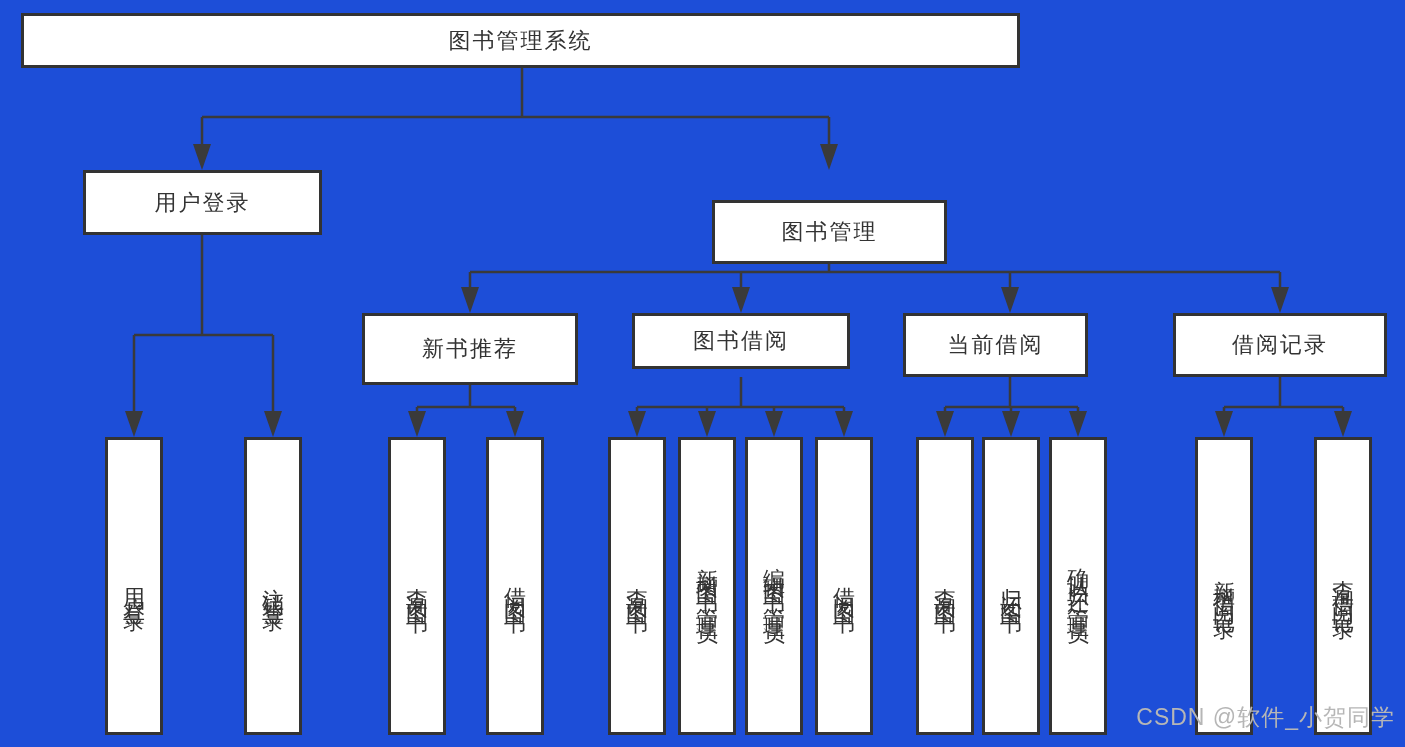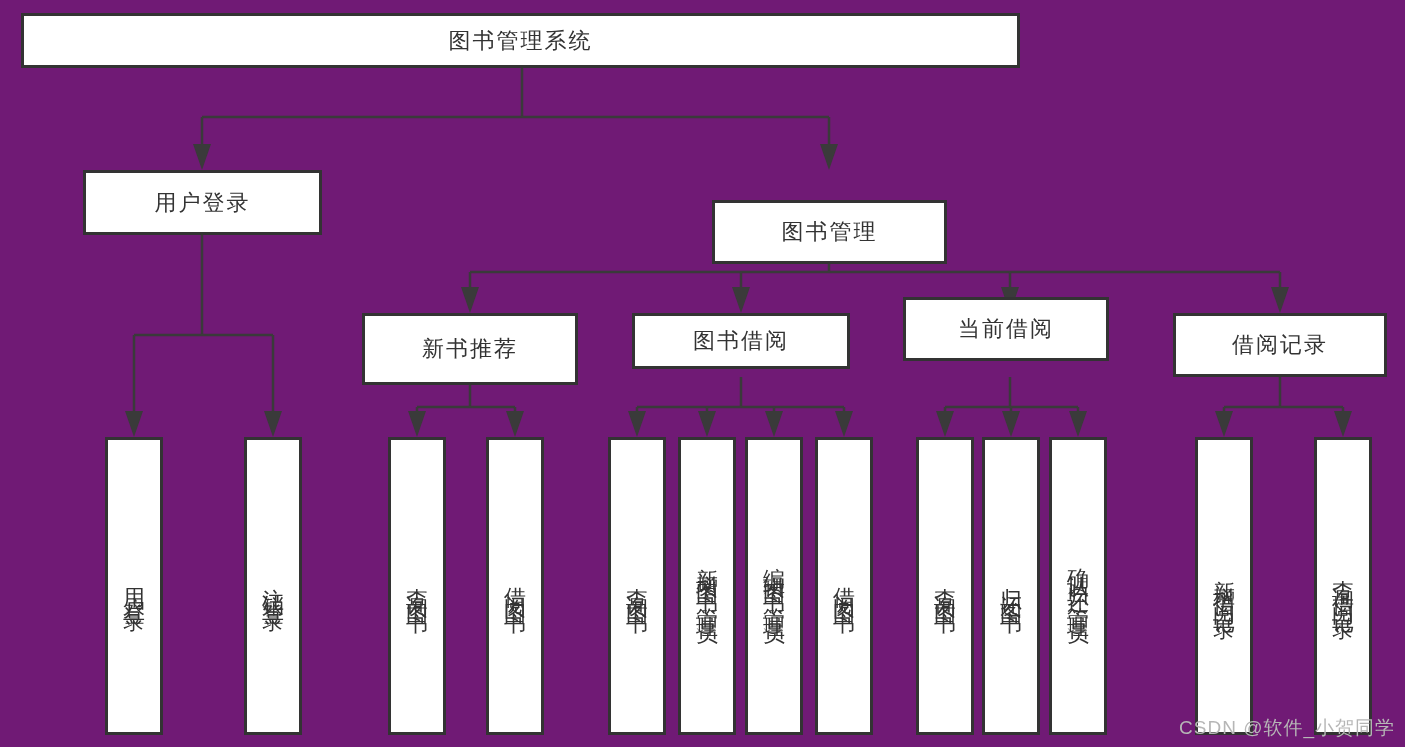--- a/index.html
+++ b/index.html
@@ -1,19 +1,19 @@
 <!DOCTYPE html>
 <html><head>
 <meta charset="utf-8">
 <style>
   html,body{margin:0;padding:0;background:#ffffff;}
   .canvas{
     position:relative;
     width:1405px;height:747px;
-    background:#701a75;
+    background:#1d4ed8;
     font-family:"Liberation Sans","DejaVu Sans",sans-serif;
     overflow:hidden;
   }
   .connectors{position:absolute;left:0;top:0;z-index:1;}
   .box{
     position:absolute;
     box-sizing:border-box;
     border:3px solid #333333;
     background:#ffffff;
     display:flex;
@@ -27,22 +27,22 @@
     writing-mode:vertical-rl;
     text-orientation:mixed;
     font-size:22px;
     letter-spacing:8px;
     line-height:1;
     white-space:nowrap;
   }
   .watermark{
     position:absolute;
     right:10px;
-    bottom:6px;
-    font-size:19px;
+    bottom:14px;
+    font-size:23px;
     color:#b6b6b6;
     letter-spacing:1px;
     z-index:3;
     white-space:nowrap;
   }
 </style>
 </head>
 <body>
 
 <div class="canvas">
@@ -123,21 +123,21 @@
   <div class="box" style="left:712px;top:170px;width:235px;height:64px;margin-top:30px;">
     <span class="hlabel">图书管理</span>
   </div>
 
   <div class="box" style="left:362px;top:313px;width:216px;height:72px;">
     <span class="hlabel">新书推荐</span>
   </div>
   <div class="box" style="left:632px;top:313px;width:218px;height:56px;">
     <span class="hlabel">图书借阅</span>
   </div>
-  <div class="box" style="left:903px;top:297px;width:206px;height:64px;">
+  <div class="box" style="left:903px;top:313px;width:185px;height:64px;">
     <span class="hlabel">当前借阅</span>
   </div>
   <div class="box" style="left:1173px;top:313px;width:214px;height:64px;">
     <span class="hlabel">借阅记录</span>
   </div>
 
   <div class="box vbox" style="left:105px;top:437px;width:58px;height:298px;">
     <span>用户登录</span>
   </div>
   <div class="box vbox" style="left:244px;top:437px;width:58px;height:298px;">

